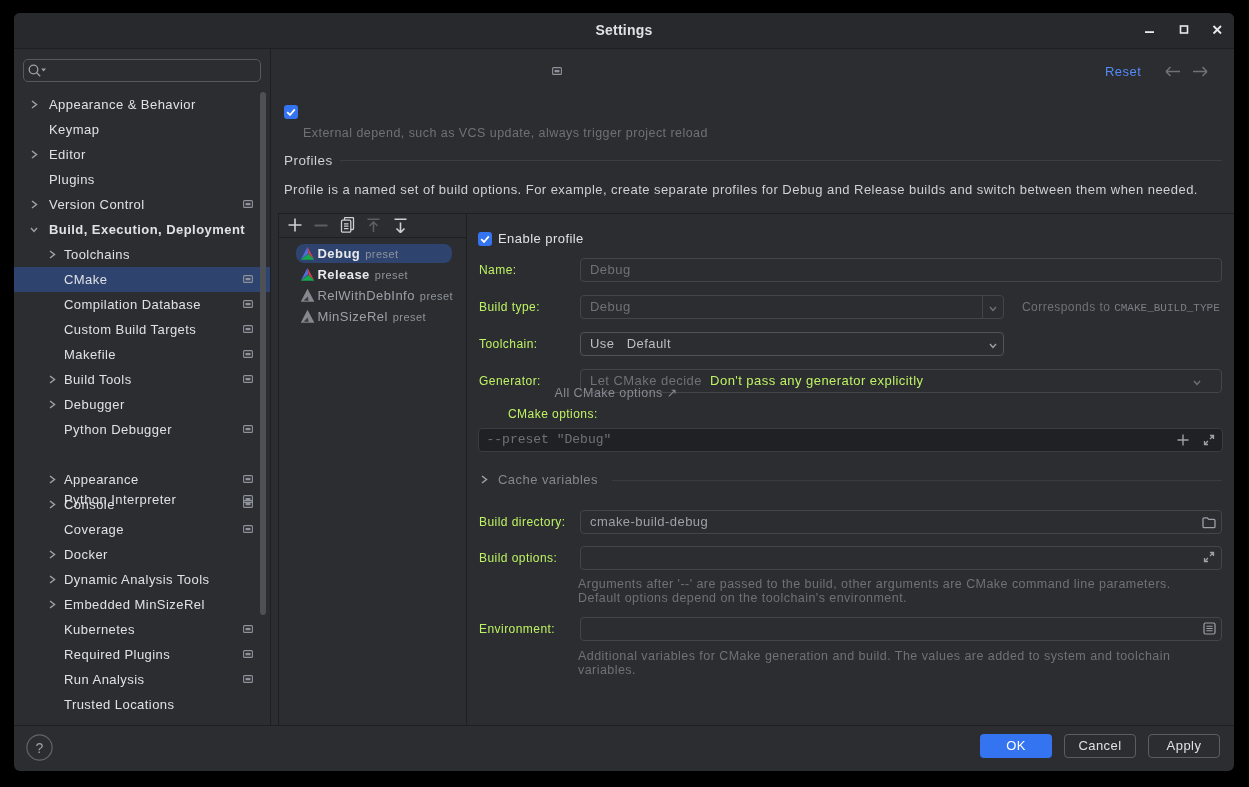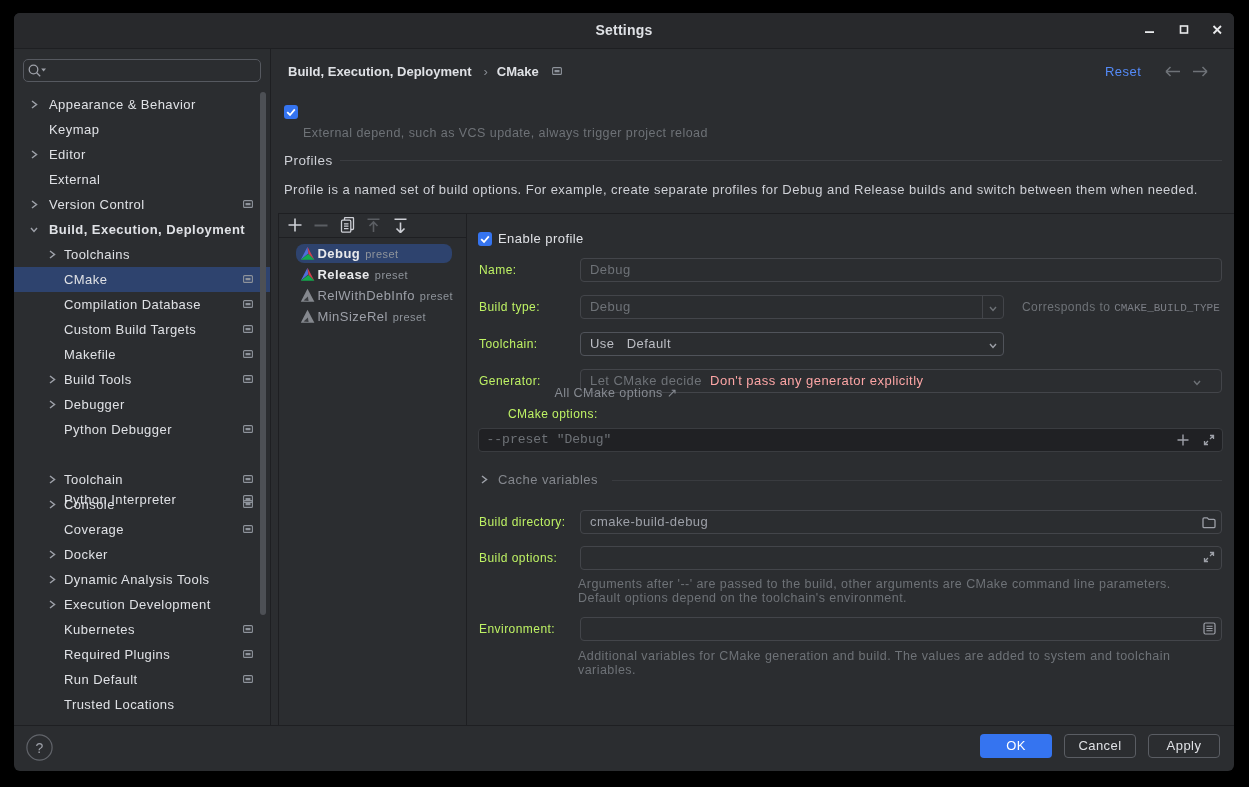--- a/index.html
+++ b/index.html
@@ -70,21 +70,21 @@
       </div>
       <div class="trow" style="top:128.5px;">
         <span class="chev1">
           <svg width="10" height="11" viewBox="0 0 10 11">
             <path d="M3 2 L7.5 5.5 L3 9" fill="none" stroke="#9da0a8" stroke-width="1.5"></path>
           </svg>
         </span>
         <span class="tt1">Editor</span>
       </div>
       <div class="trow" style="top:153.5px;">
-        <span class="tt1">External</span>
+        <span class="tt1">Plugins</span>
       </div>
       <div class="trow" style="top:178.5px;">
         <span class="chev1">
           <svg width="10" height="11" viewBox="0 0 10 11">
             <path d="M3 2 L7.5 5.5 L3 9" fill="none" stroke="#9da0a8" stroke-width="1.5"></path>
           </svg>
         </span>
         <span class="tt1">Version Control</span>
         <span class="ric">
           <svg width="10" height="8" viewBox="0 0 10 8">
@@ -184,21 +184,21 @@
             <rect x="2.5" y="2.9" width="5" height="2.4" fill="#8e939b"></rect>
           </svg>
         </span>
       </div>
       <div class="trow" style="top:453.5px;">
         <span class="chev2">
           <svg width="10" height="11" viewBox="0 0 10 11">
             <path d="M3 2 L7.5 5.5 L3 9" fill="none" stroke="#9da0a8" stroke-width="1.5"></path>
           </svg>
         </span>
-        <span class="tt2">Toolchain</span>
+        <span class="tt2">Appearance</span>
         <span class="ric">
           <svg width="10" height="8" viewBox="0 0 10 8">
             <rect x="0.6" y="0.6" width="8.8" height="6.8" rx="1" fill="none" stroke="#8e939b" stroke-width="1.1"></rect>
             <rect x="2.5" y="2.9" width="5" height="2.4" fill="#8e939b"></rect>
           </svg>
         </span>
       </div>
       <div class="trow" style="top:478.5px;">
         <span class="chev2">
           <svg width="10" height="11" viewBox="0 0 10 11">
@@ -237,57 +237,56 @@
           </svg>
         </span>
         <span class="tt2">Dynamic Analysis Tools</span>
       </div>
       <div class="trow" style="top:578.5px;">
         <span class="chev2">
           <svg width="10" height="11" viewBox="0 0 10 11">
             <path d="M3 2 L7.5 5.5 L3 9" fill="none" stroke="#9da0a8" stroke-width="1.5"></path>
           </svg>
         </span>
-        <span class="tt2">Execution Development</span>
+        <span class="tt2">Embedded MinSizeRel</span>
       </div>
       <div class="trow" style="top:603.5px;">
         <span class="tt2">Kubernetes</span>
         <span class="ric">
           <svg width="10" height="8" viewBox="0 0 10 8">
             <rect x="0.6" y="0.6" width="8.8" height="6.8" rx="1" fill="none" stroke="#8e939b" stroke-width="1.1"></rect>
             <rect x="2.5" y="2.9" width="5" height="2.4" fill="#8e939b"></rect>
           </svg>
         </span>
       </div>
       <div class="trow" style="top:628.5px;">
         <span class="tt2">Required Plugins</span>
         <span class="ric">
           <svg width="10" height="8" viewBox="0 0 10 8">
             <rect x="0.6" y="0.6" width="8.8" height="6.8" rx="1" fill="none" stroke="#8e939b" stroke-width="1.1"></rect>
             <rect x="2.5" y="2.9" width="5" height="2.4" fill="#8e939b"></rect>
           </svg>
         </span>
       </div>
       <div class="trow" style="top:653.5px;">
-        <span class="tt2">Run Default</span>
+        <span class="tt2">Run Analysis</span>
         <span class="ric">
           <svg width="10" height="8" viewBox="0 0 10 8">
             <rect x="0.6" y="0.6" width="8.8" height="6.8" rx="1" fill="none" stroke="#8e939b" stroke-width="1.1"></rect>
             <rect x="2.5" y="2.9" width="5" height="2.4" fill="#8e939b"></rect>
           </svg>
         </span>
       </div>
       <div class="trow" style="top:678.5px;">
         <span class="tt2">Trusted Locations</span>
       </div>
     </div>
   <div class="thumb"></div>
   <div class="vline" style="left:256px;top:36px;height:676px;"></div>
 
-  <div class="crumb">Build, Execution, Deployment<span style="color:#868a91;font-weight:normal;margin-left:12px;">›</span><span style="margin-left:9px;">CMake</span></div>
   <span class="abs" style="left:538px;top:54px;">
       <svg width="10" height="8" viewBox="0 0 10 8">
         <rect x="0.6" y="0.6" width="8.8" height="6.8" rx="1" fill="none" stroke="#8e939b" stroke-width="1.1"></rect>
         <rect x="2.5" y="2.9" width="5" height="2.4" fill="#8e939b"></rect>
       </svg>
     </span>
   <div class="reset">Reset</div>
   <svg class="isvg" style="left:1151px;top:52px" width="60" height="13" viewBox="0 0 60 13">
     <path d="M1 6.5 H15 M1 6.5 L5.5 2 M1 6.5 L5.5 11" stroke="#6e7277" stroke-width="1.5" fill="none"></path>
     <path d="M28 6.5 H42 M42 6.5 L37.5 2 M42 6.5 L37.5 11" stroke="#6e7277" stroke-width="1.5" fill="none"></path>
@@ -392,21 +391,21 @@
       </span>
       <div class="mut" style="left:1008px;top:282px;height:24px;line-height:24px;font-size:12px;">Corresponds to <span class="mono" style="font-size:11px;color:#7b7e85;">CMAKE_BUILD_TYPE</span></div>
       <div class="flbl" style="top:319px;">Toolchain:</div>
       <div class="fld combo" style="top:319px;border-color:#50535a;color:#bcbec4;">Use&nbsp;&nbsp;&nbsp;Default</div>
       <span class="abs" style="left:974px;top:328px;">
         <svg width="10" height="9" viewBox="0 0 10 9">
           <path d="M2 3 L5 6.5 L8 3" fill="none" stroke="#9da0a8" stroke-width="1.4"></path>
         </svg>
       </span>
       <div class="flbl" style="top:356px;">Generator:</div>
-      <div class="fld" style="top:356px;">Let CMake decide&nbsp;&nbsp;<span style="color:#fca5a5">Don't pass any generator explicitly</span></div>
+      <div class="fld" style="top:356px;">Let CMake decide&nbsp;&nbsp;<span style="color:#bef264">Don't pass any generator explicitly</span></div>
       <span class="abs" style="left:1178px;top:365px;">
         <svg width="10" height="9" viewBox="0 0 10 9">
           <path d="M2 3 L5 6.5 L8 3" fill="none" stroke="#6e7277" stroke-width="1.4"></path>
         </svg>
       </span>
       <div class="flbl" style="top:389px;margin-left:29px;">CMake options:</div>
       <div class="mut" style="left:0;top:368px;width:1204px;height:24px;line-height:24px;text-align:center;color:#868a91;">All CMake options&nbsp;↗</div>
       <div class="abs" style="left:463.5px;top:415px;width:745px;height:24px;background:#202124;border:1px solid #3a3c40;border-radius:4px;box-sizing:border-box;">
         <div class="mono" style="position:absolute;left:8px;top:0;height:22px;line-height:22px;font-size:13px;color:#6e7277;">--preset "Debug"</div>
         <span style="position:absolute;left:697px;top:4px;">

